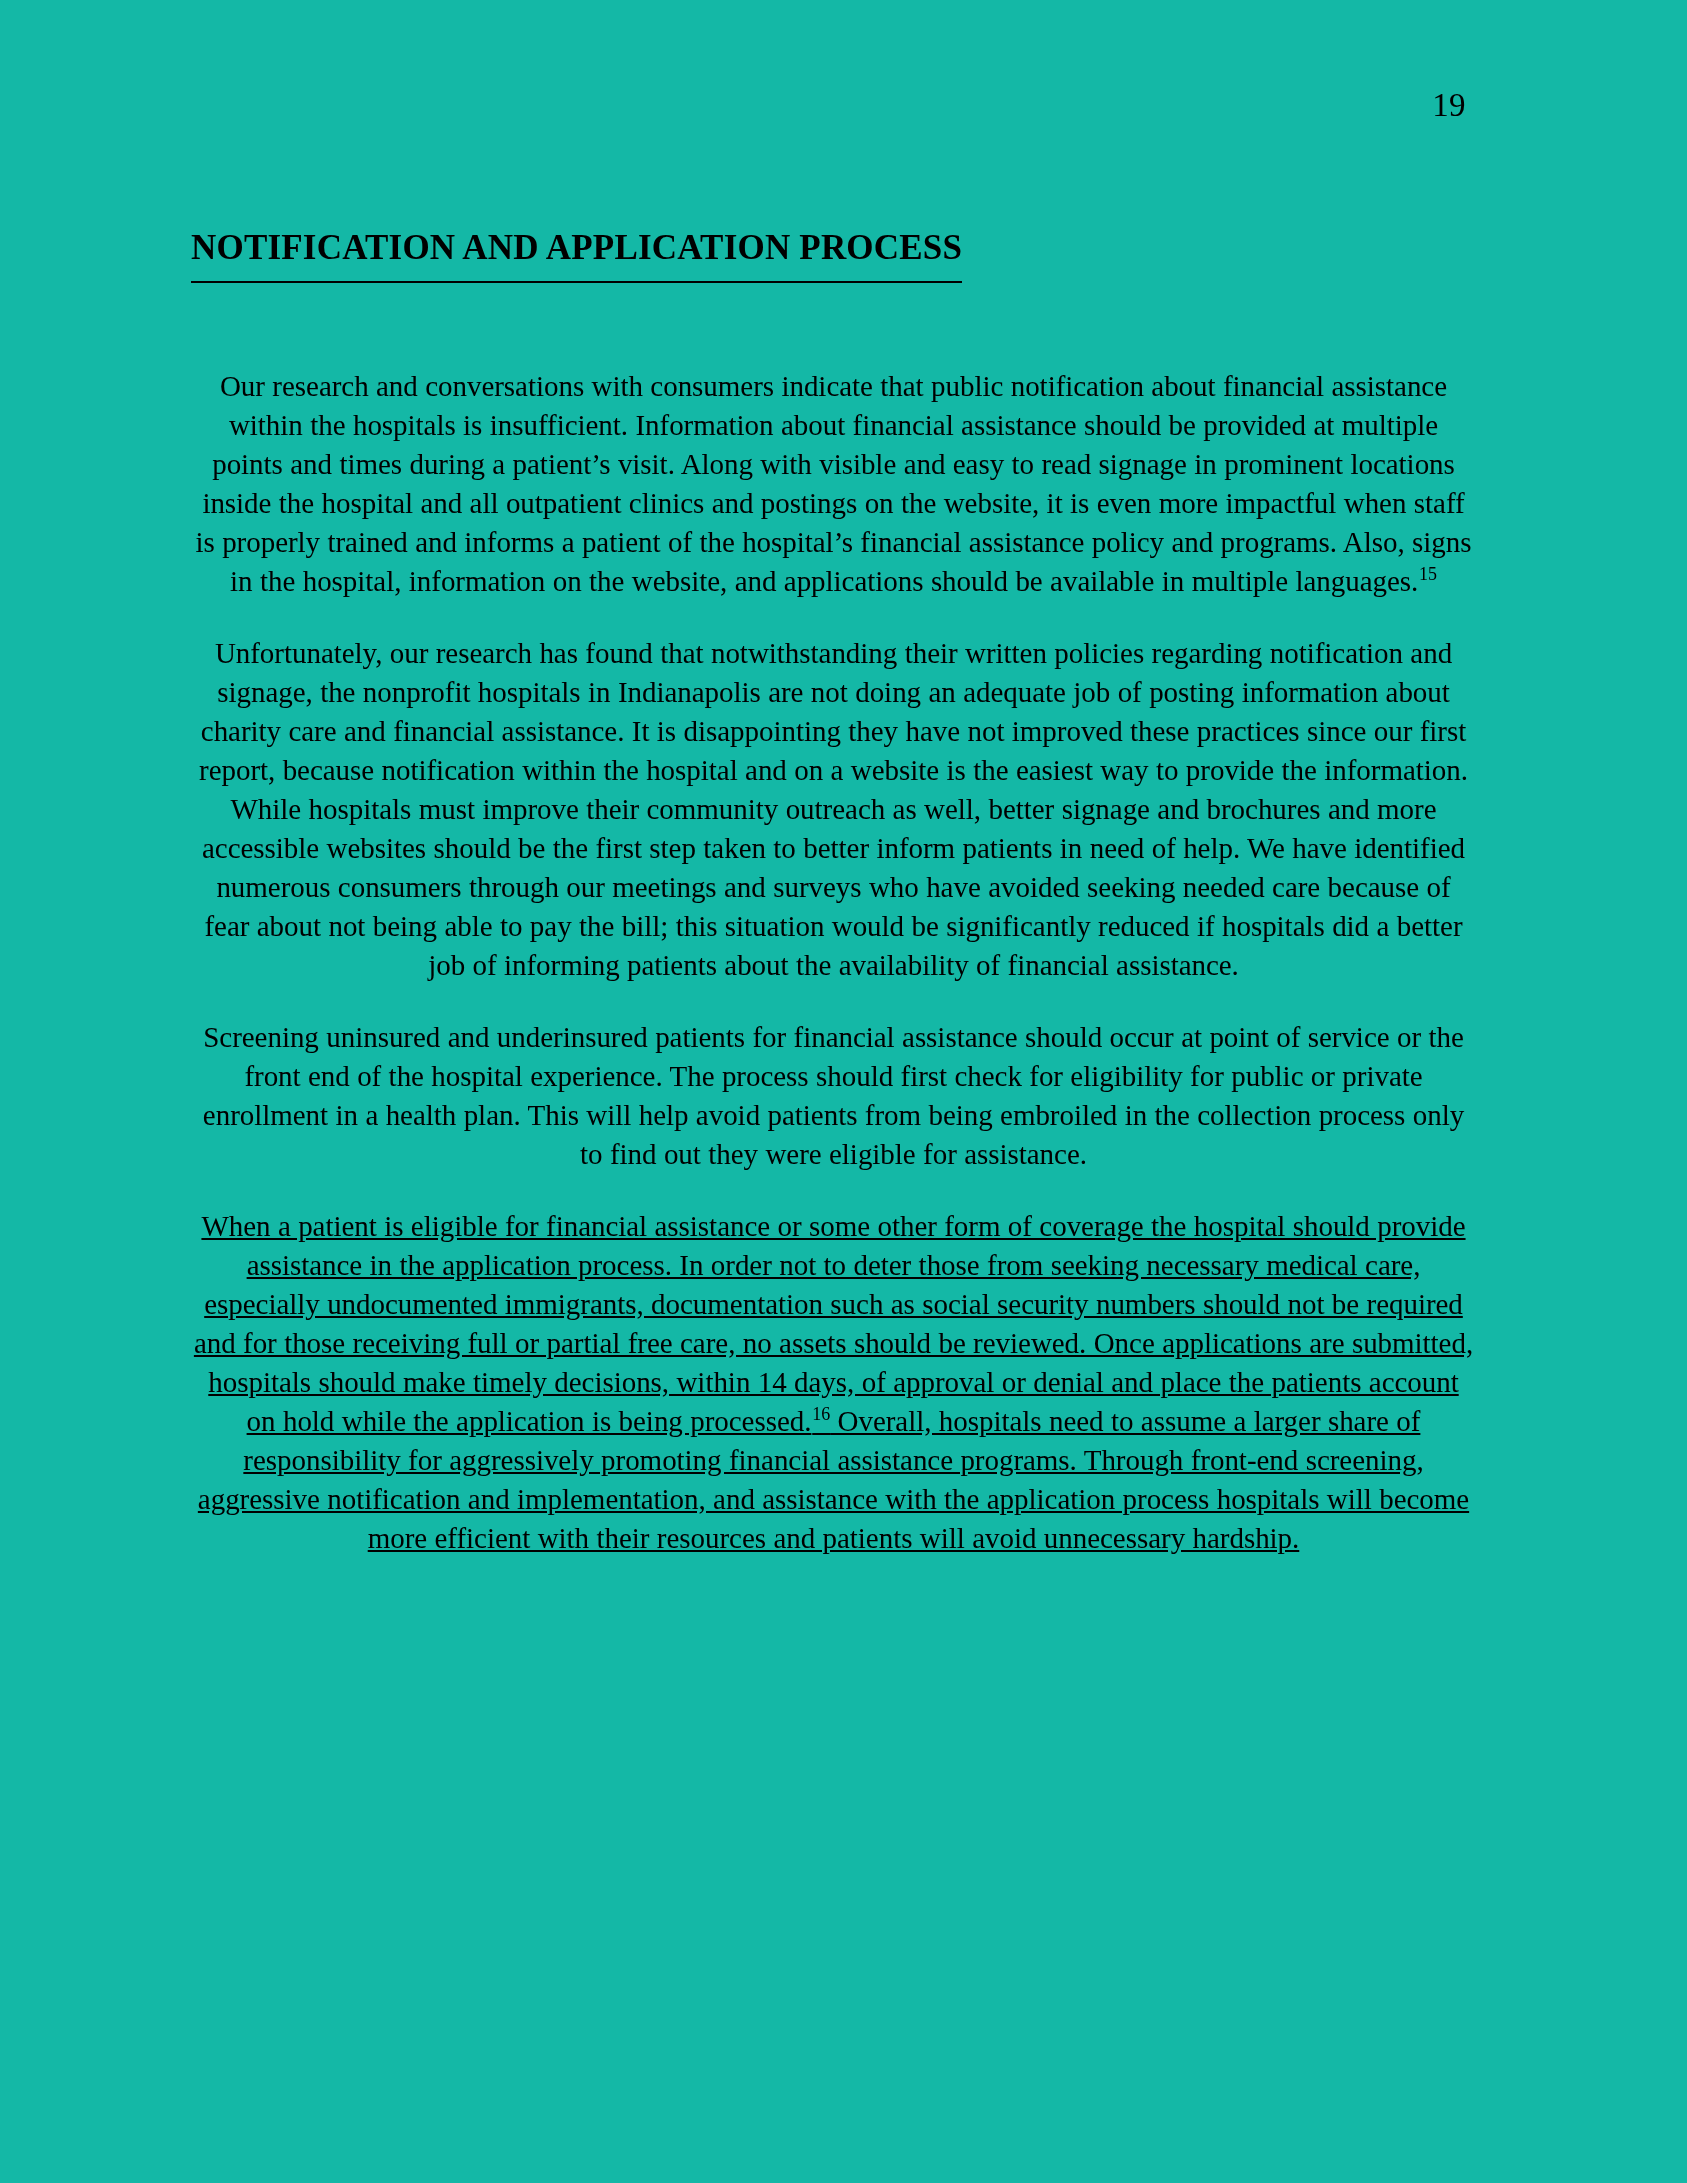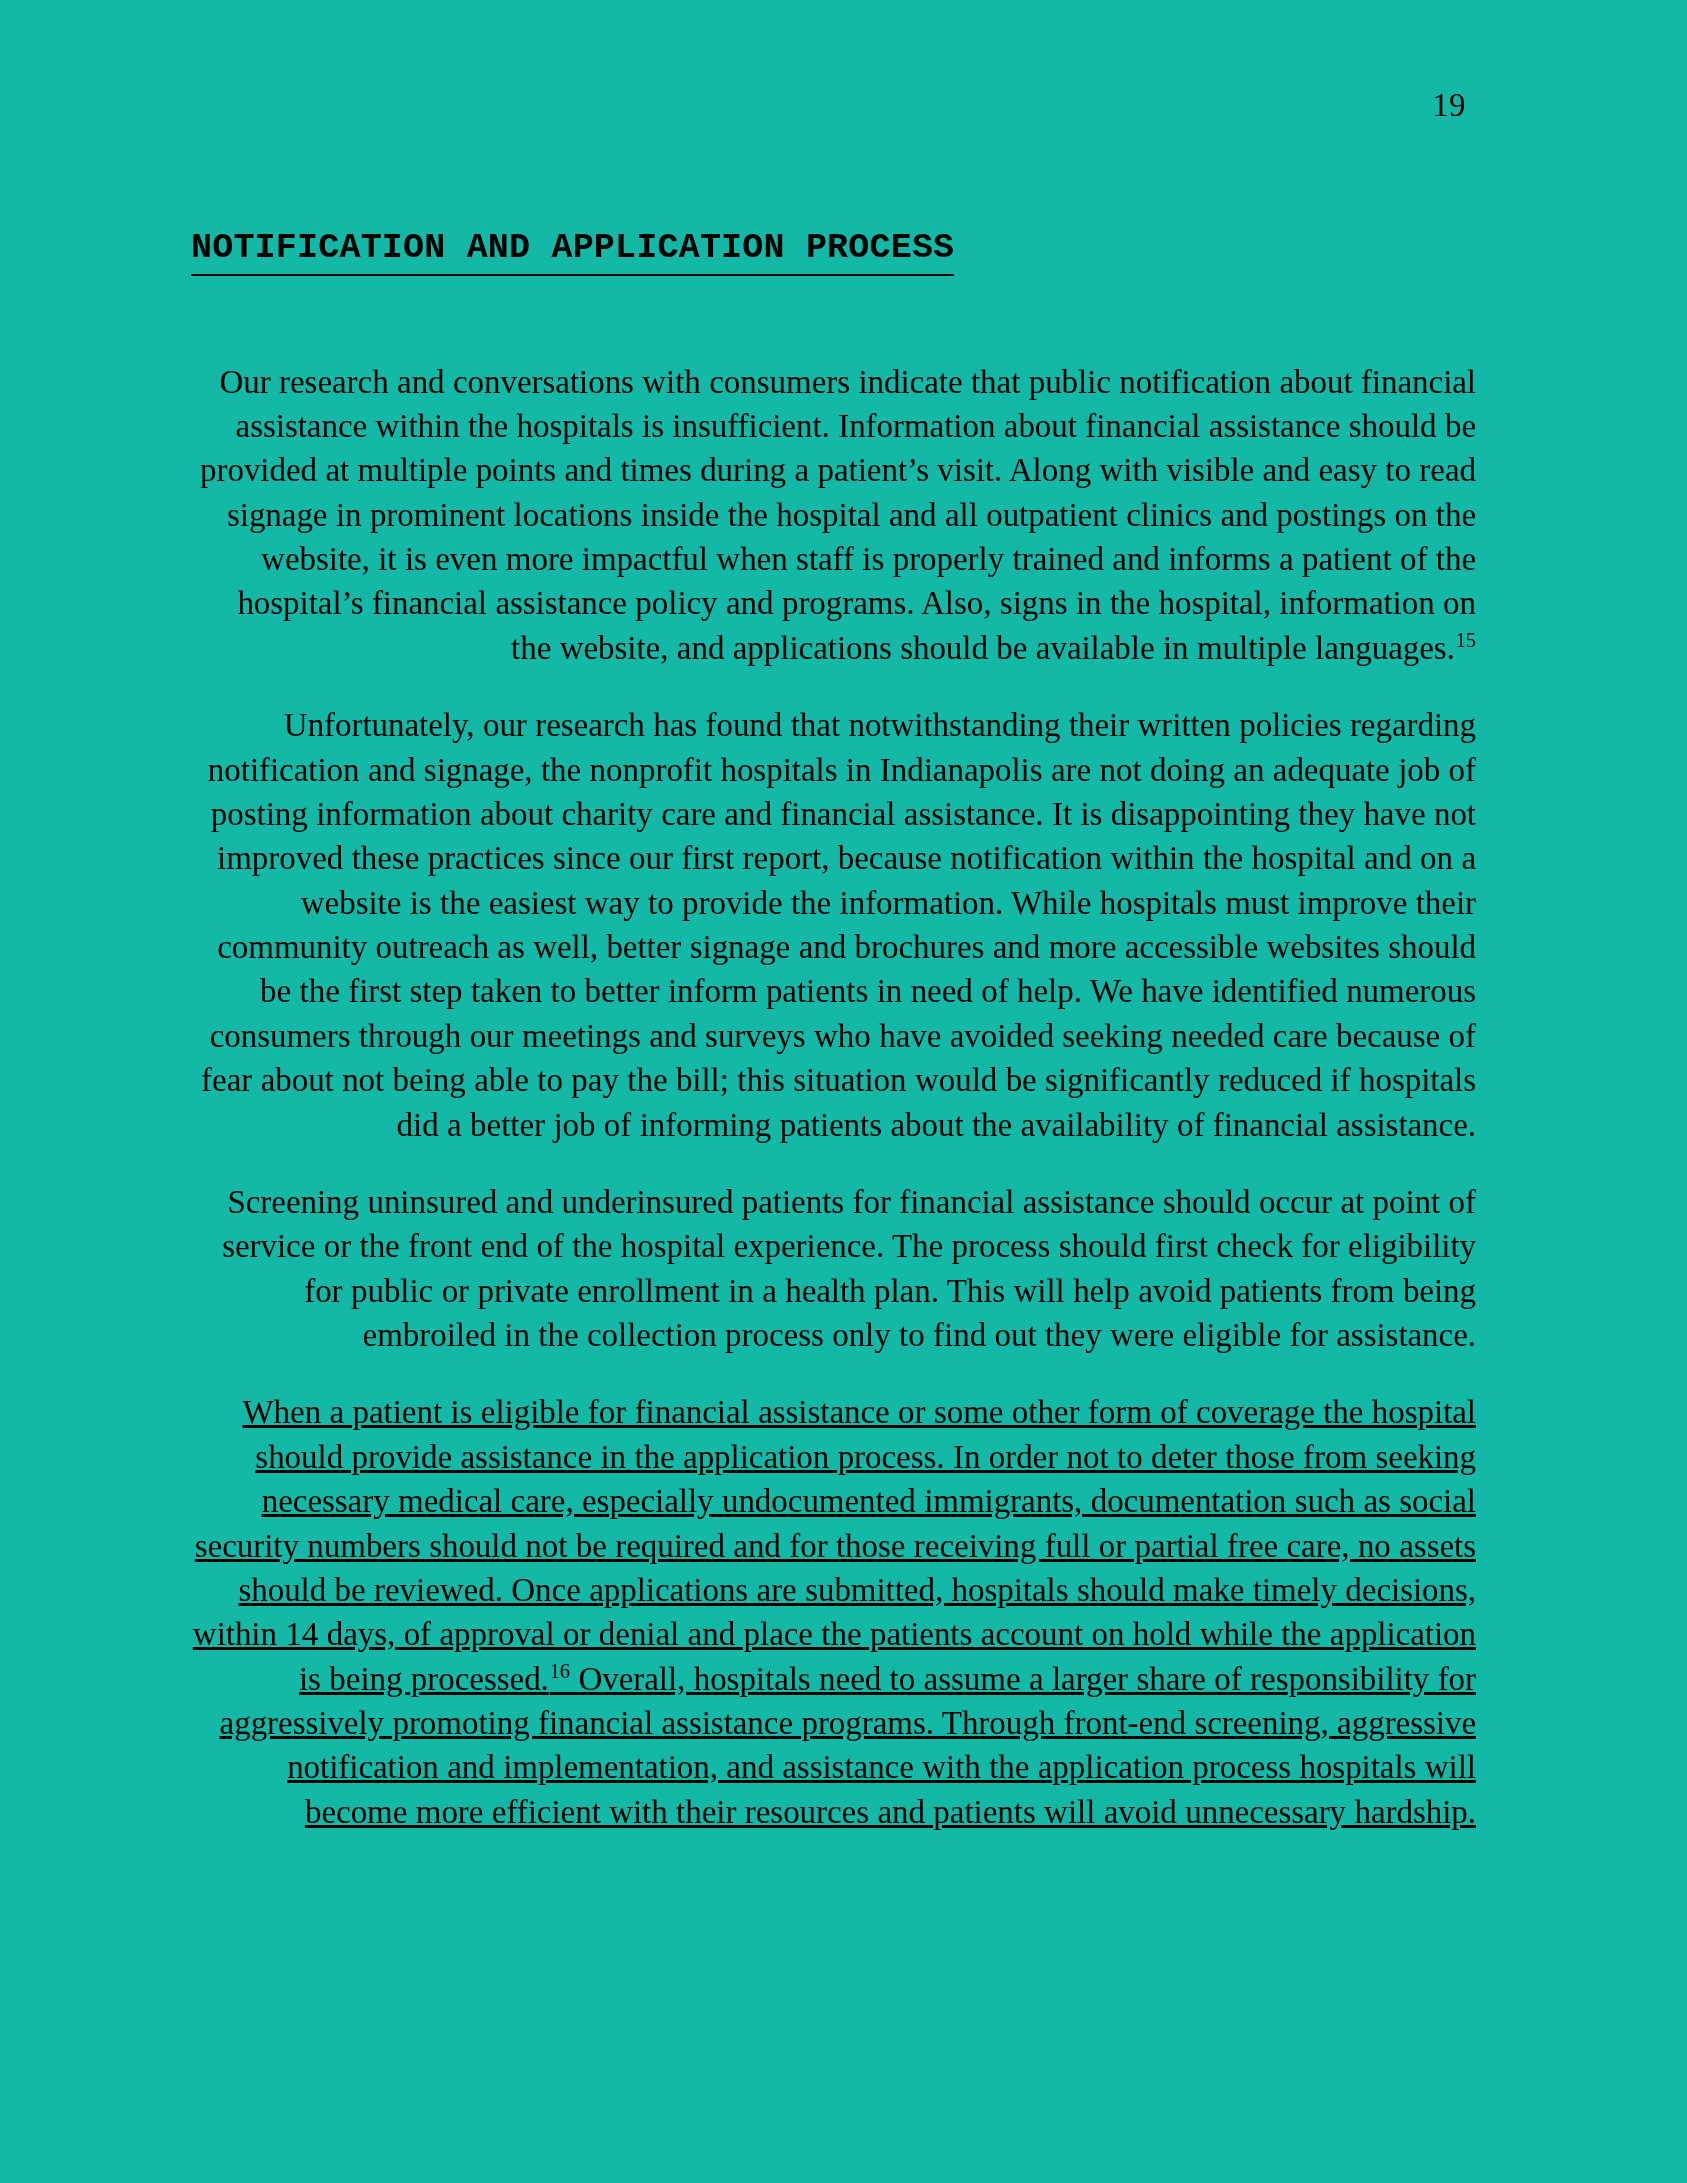--- a/index.html
+++ b/index.html
@@ -33,32 +33,31 @@
     top: 229px;
     width: 1285px;
   }
   .heading {
     font-size: 35px;
     line-height: 1.1;
     letter-spacing: 0.2px;
     margin: 0 0 46px 0;
     display: inline-block;
     border-bottom: 2.5px solid #000;
-    padding-bottom: 6px;
+    padding-bottom: 13px;
     white-space: nowrap;
-    font-family: Liberation Mono, monospace;
   }
   .heading-wrap {
     margin: 0 0 38px 0;
   }
   p.body-par {
-    font-size: 33px;
+    font-size: 29px;
     line-height: 1.345;
     margin: 0 0 33px 0;
-    text-align: right;
+    text-align: center;
     letter-spacing: -0.04px;
     word-spacing: 0.2px;
   }
   p.body-par:last-of-type {
     margin-bottom: 12px;
     text-decoration: underline;
   }
   sup.fn-ref {
     font-size: 0.62em;
     vertical-align: super;

